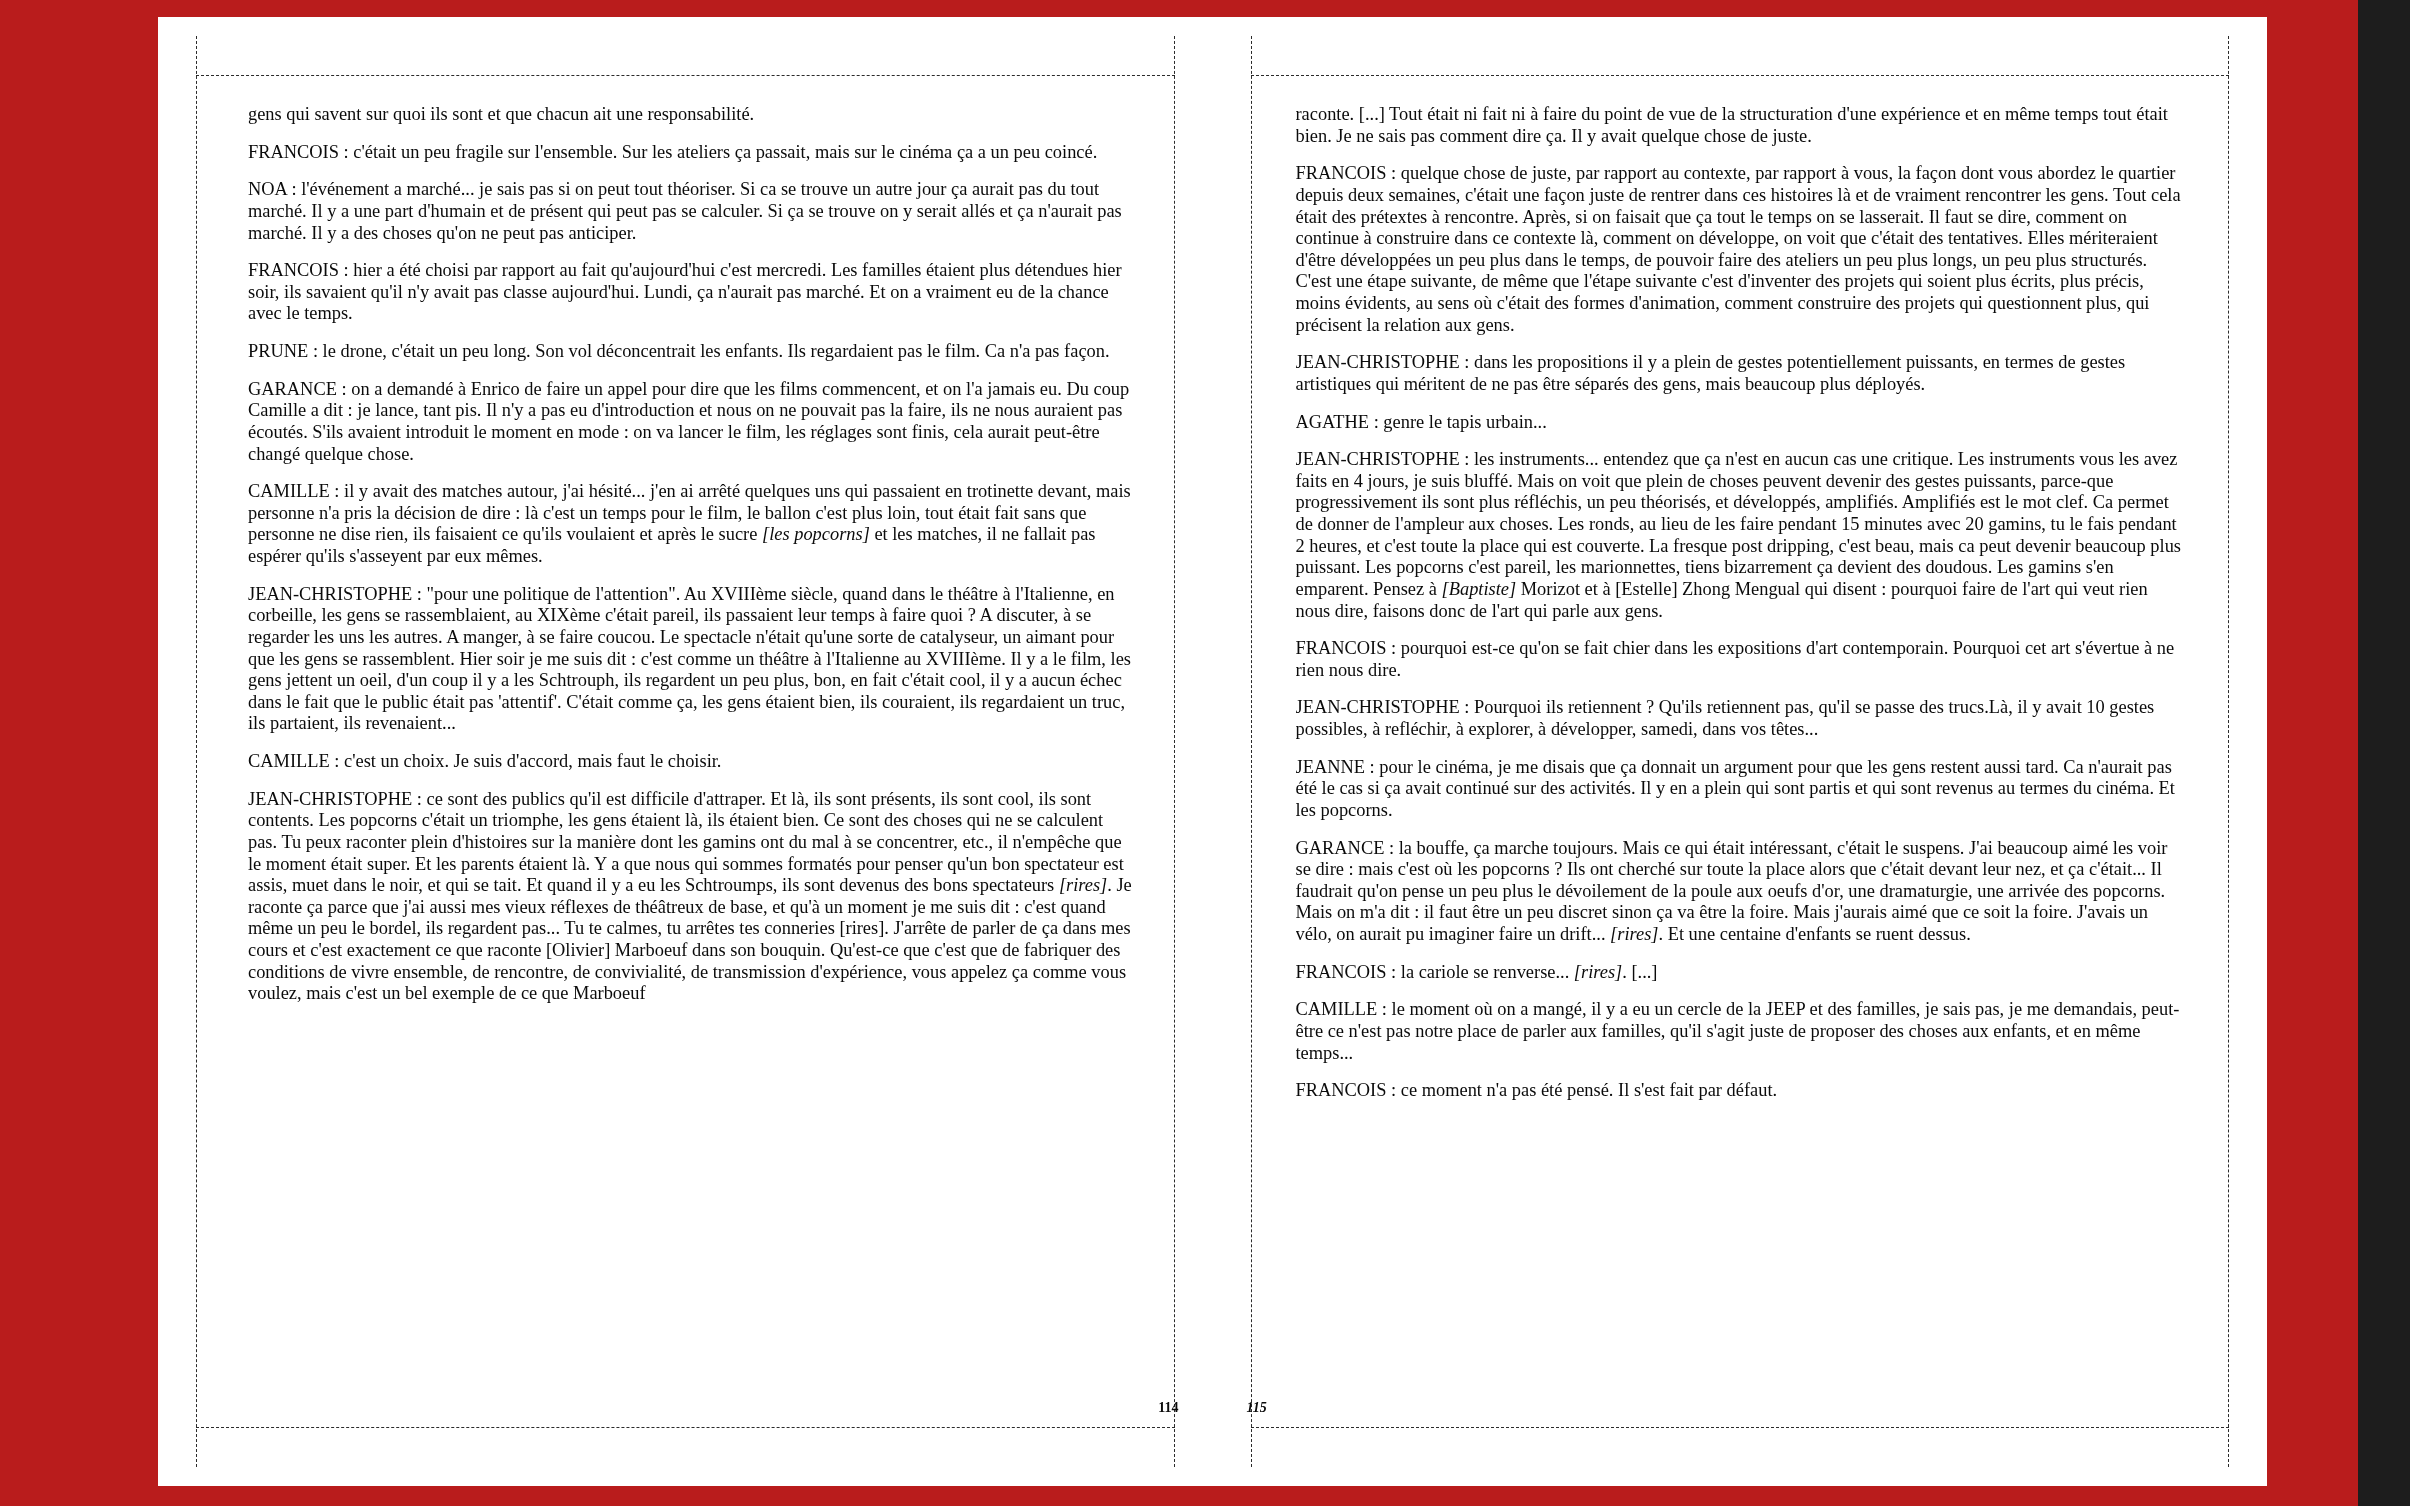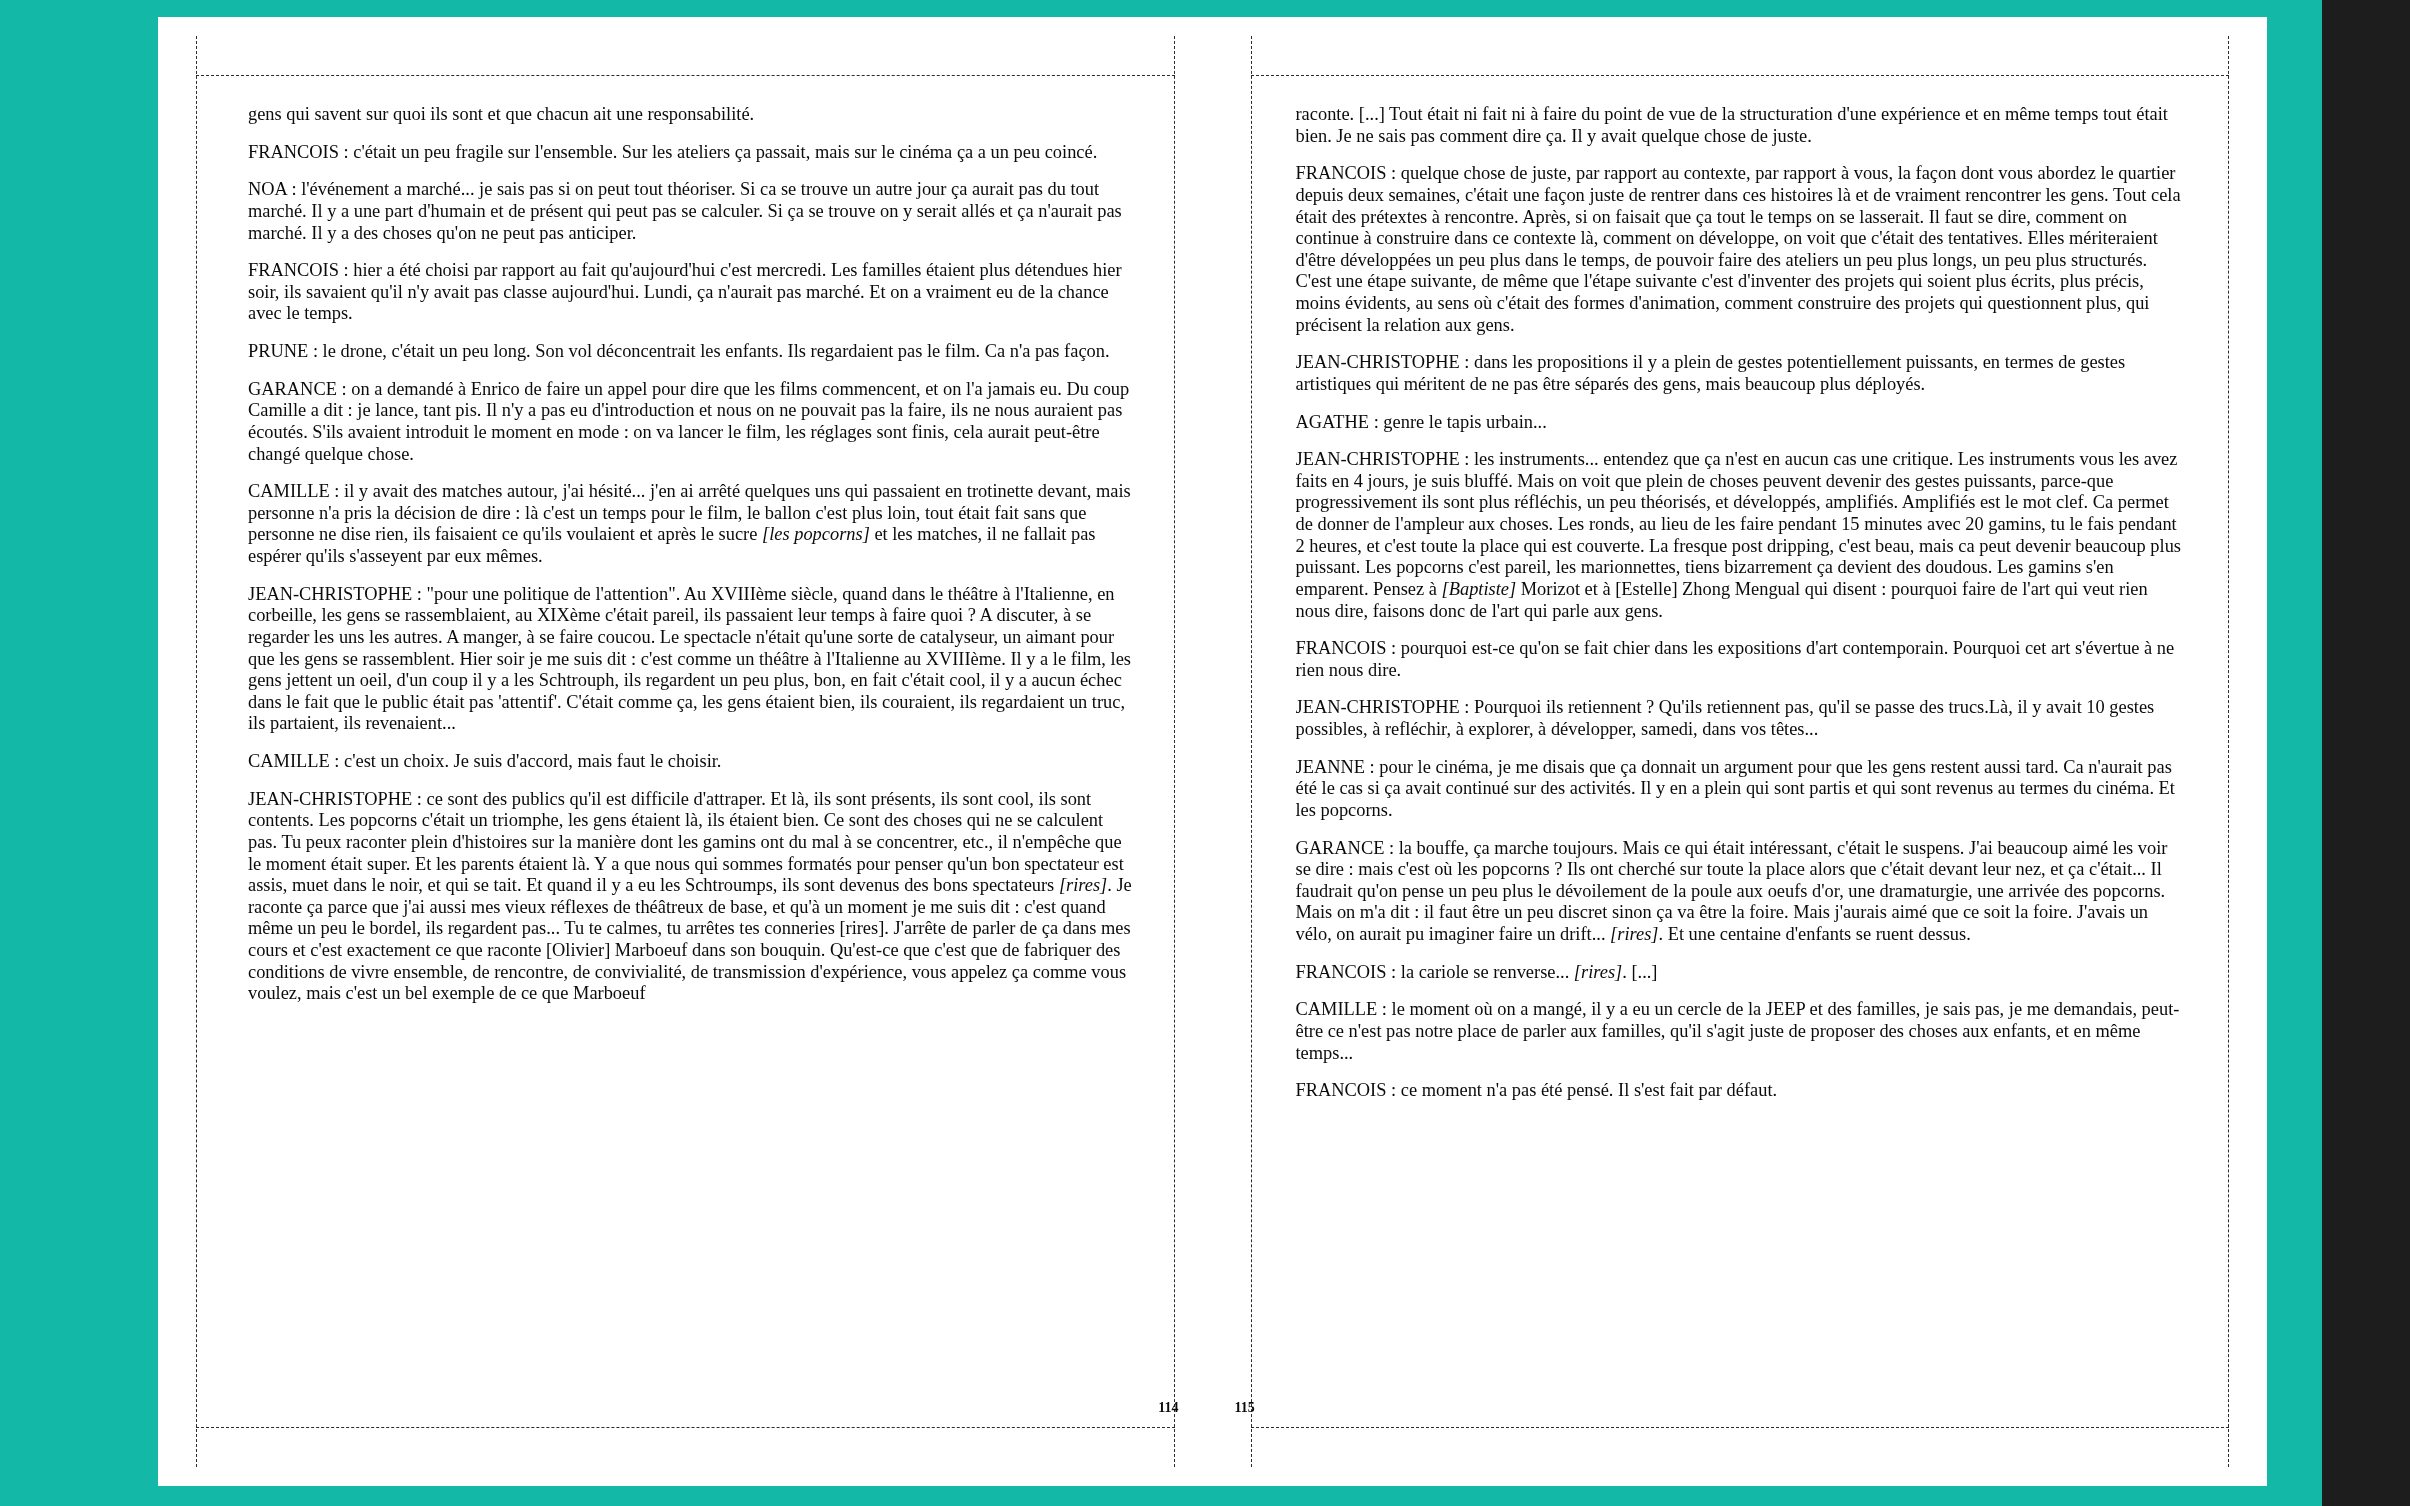--- a/index.html
+++ b/index.html
@@ -11,21 +11,22 @@
     overflow: hidden;
   }
   body {
     font-family: "Liberation Serif", serif;
   }
   .viewer {
     position: absolute;
     left: 0; top: 0;
     width: 2322px;
     height: 1507px;
-    background: #14b8a6;
+    background: #b91c1c;
+    padding-left: 36px;
   }
   .spread {
     position: absolute;
     left: 158px;
     top: 17px;
     width: 2109px;
     height: 1469px;
     background: #ffffff;
     display: flex;
   }
@@ -87,21 +88,21 @@
     font-style: italic;
   }
   .folio {
     position: absolute;
     bottom: 70px;
     font-size: 14px;
     font-weight: bold;
     color: #0b0b0b;
   }
   .page.left .folio { right: 34px; }
-  .page.right .folio { left: 22px; }
+  .page.right .folio { left: 34px; font-style: italic; }
 </style>
 </head>
 <body>
 
 <div class="viewer">
   <div class="spread">
 
     <div class="page left">
       <div class="trim trim-top"></div>
       <div class="trim trim-bottom"></div>

